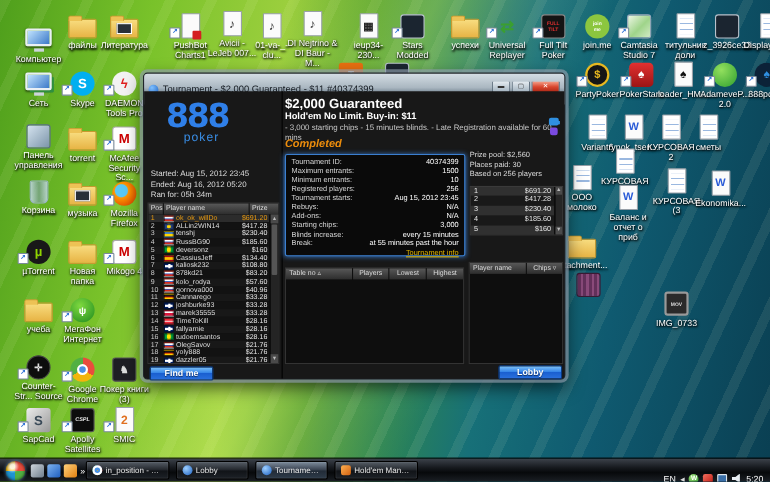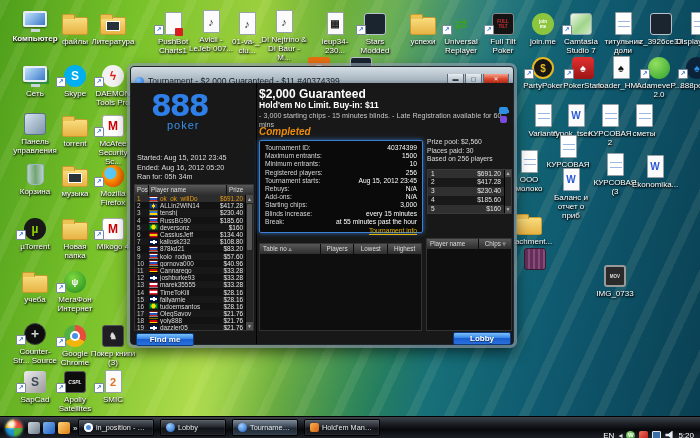--- a/index.html
+++ b/index.html
@@ -140,21 +140,21 @@
   .ti-net{border:1px solid #dfe6ec;border-radius:1px;background:#3a6fa8;}
   .ti-vol{background:#e8eef3;clip-path:polygon(0 35%,35% 35%,80% 0,80% 100%,35% 65%,0 65%);}
   .clock{font-size:8px;color:#fff;padding-right:3px;}
 </style>
 </head>
 <body>
 
 <div class="screen">
 
   <div class="icon-layer">
-      <div class="dicon" style="left: 12px; top: 5px; font-weight: bold;">
+      <div class="dicon" style="left: 12px; top: 20px;">
         <div class="igwrap">
           <i class="p mon"></i>
         </div>
         <div class="ilabel">Компьютер</div>
       </div>
       <div class="dicon" style="left: 52px; top: 8px; text-align: center;">
         <div class="igwrap">
           <i class="p fold"></i>
         </div>
         <div class="ilabel">файлы</div>

